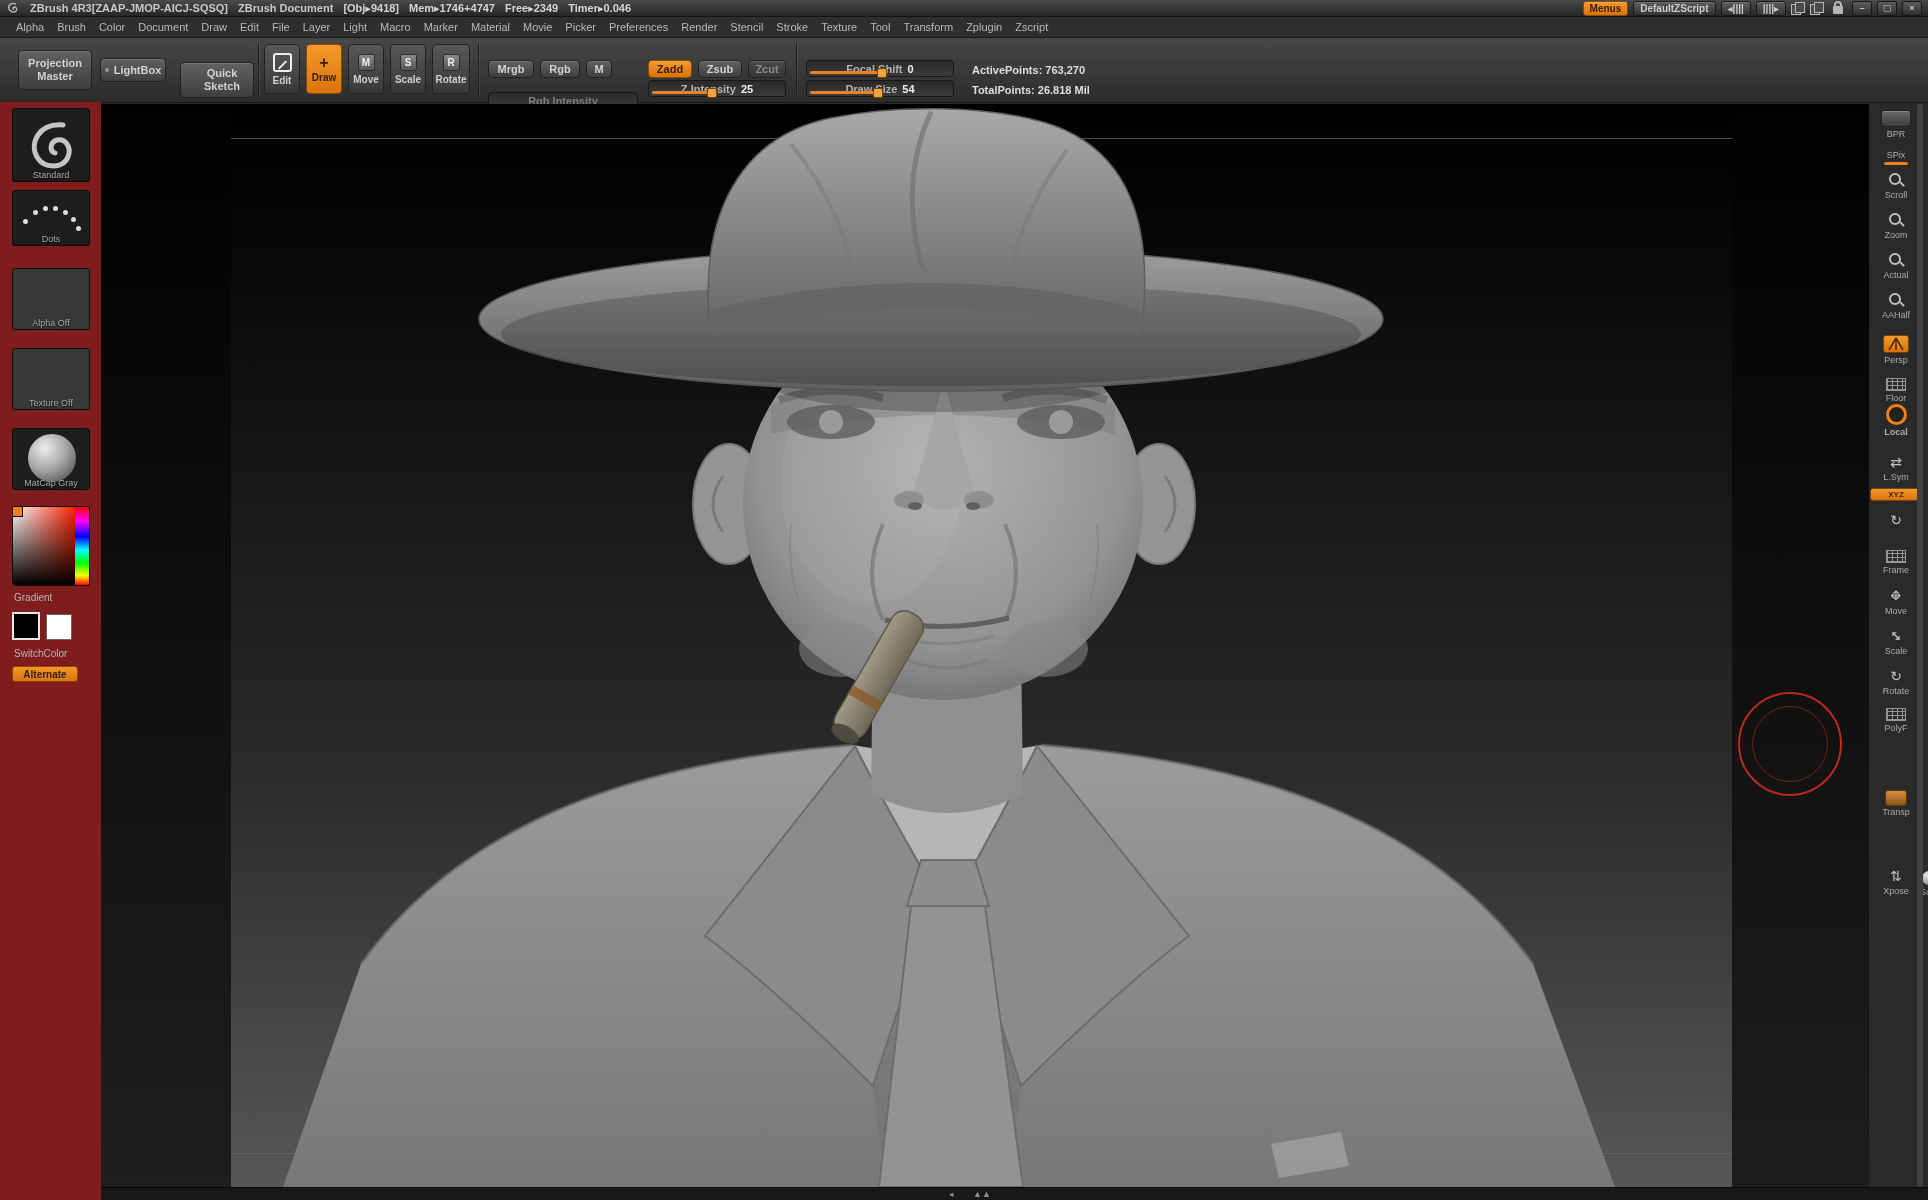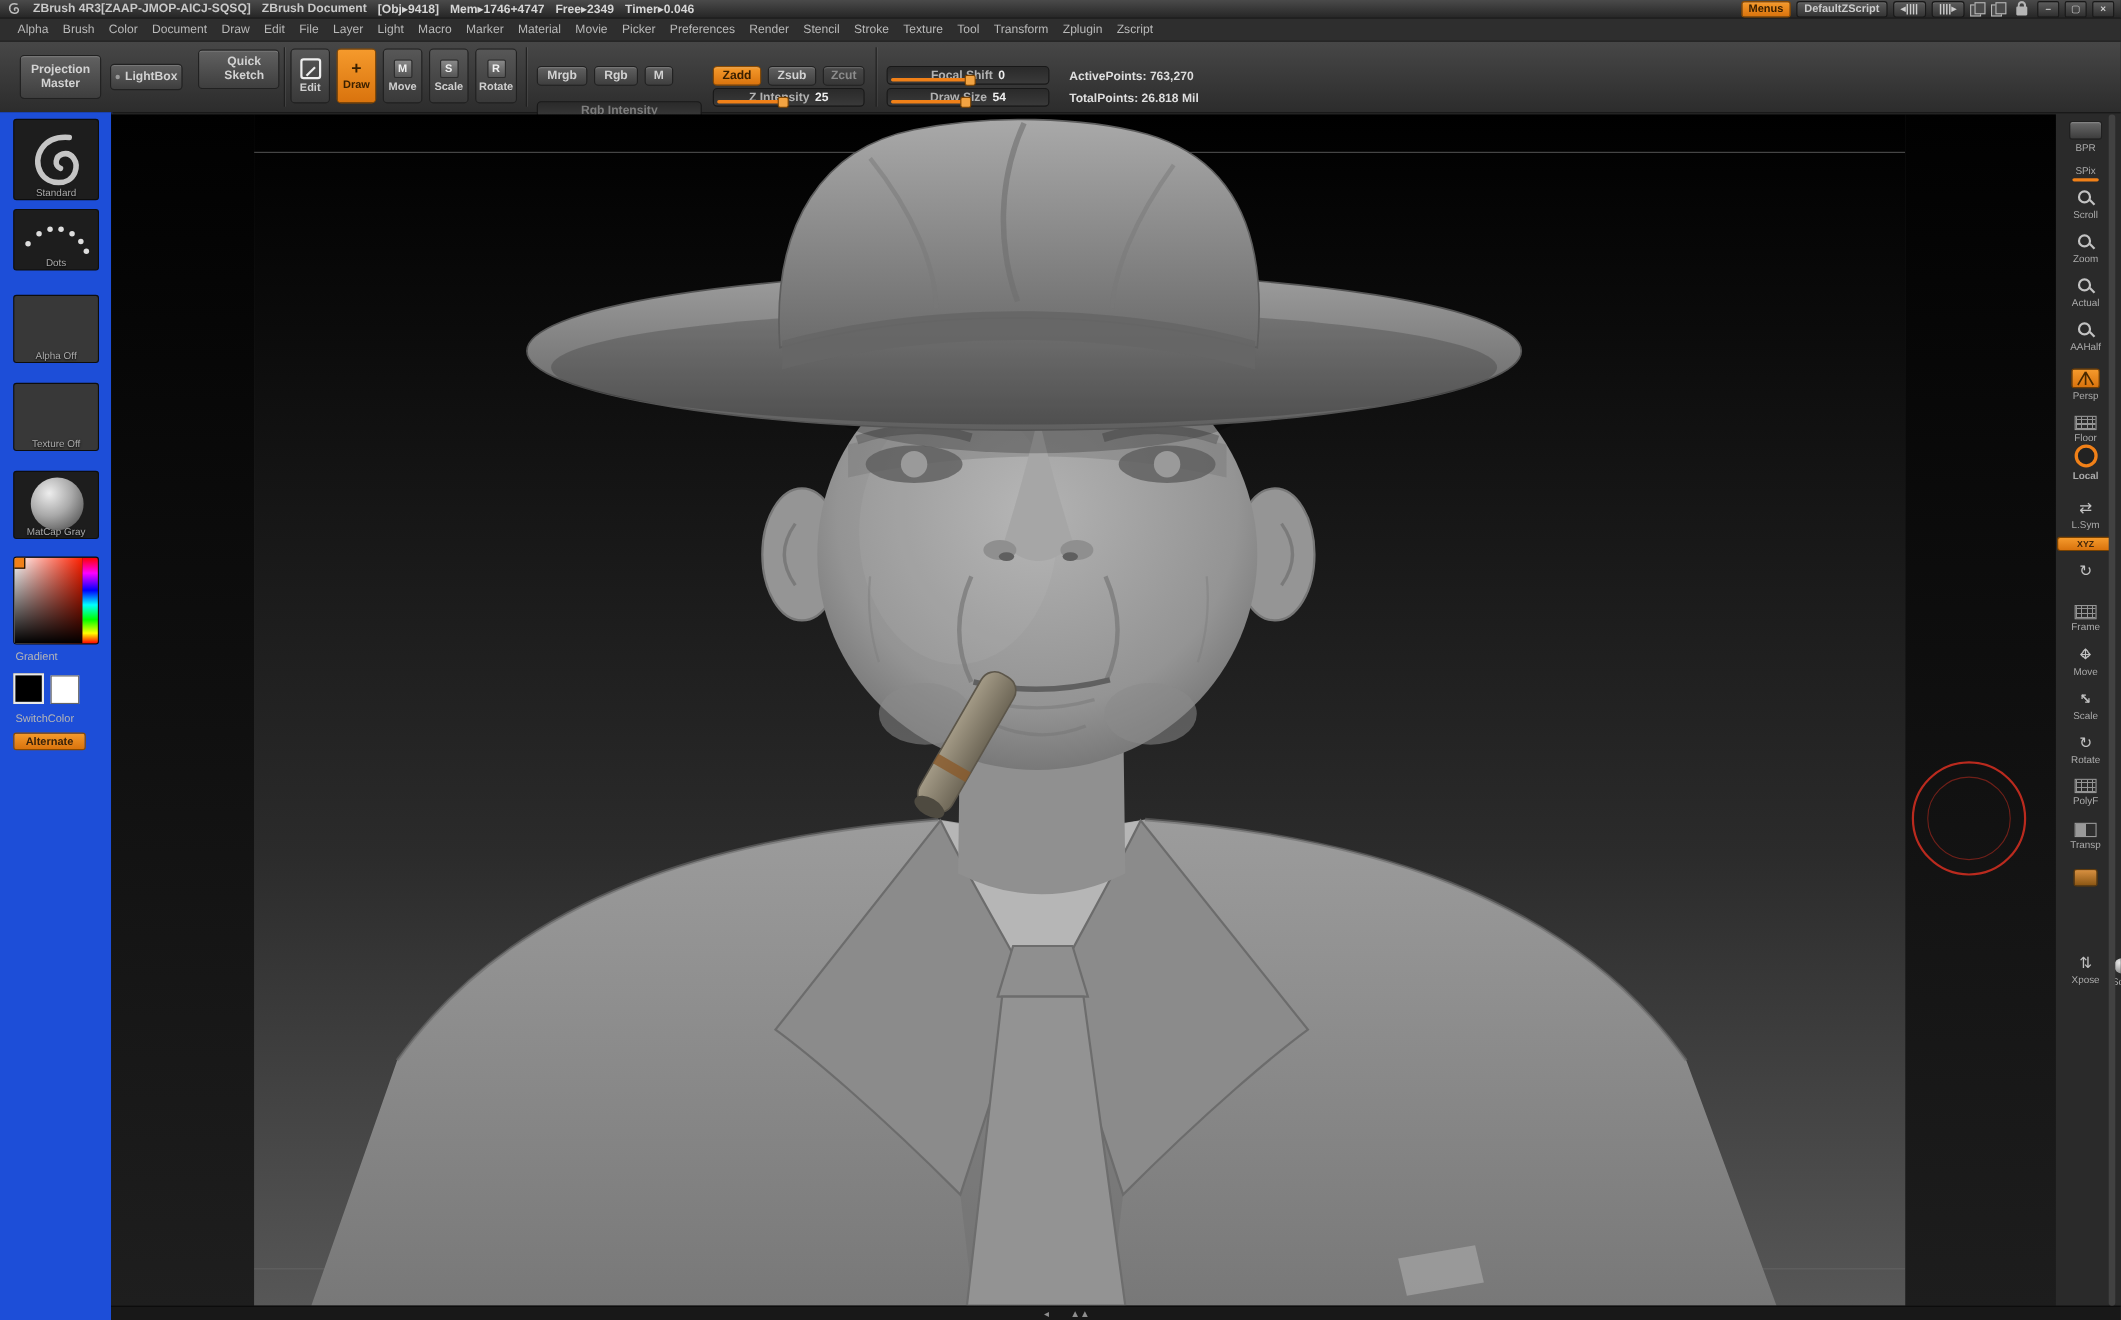--- a/index.html
+++ b/index.html
@@ -51,21 +51,21 @@
     color:#b2b2b2;font-size:11px;font-weight:bold;display:flex;align-items:center;justify-content:center;gap:5px;box-sizing:border-box;}
   .slider b{color:#efefef;}
   .slider.dim{color:#7d7d7d;}
   .slider .track{position:absolute;left:3px;bottom:2px;height:3px;background:#f08018;border-radius:2px;}
   .slider .track::after{content:"";position:absolute;right:-4px;top:-3px;width:8px;height:8px;background:#f2a342;
     border:1px solid #7a4200;border-radius:2px;}
   .vsep{position:absolute;top:5px;height:54px;width:1px;background:#1e1e1e;box-shadow:1px 0 0 rgba(255,255,255,.08);}
   .shelf-stat{position:absolute;font-size:11px;font-weight:bold;color:#dedede;}
 
   
-  #lefttray{position:absolute;left:0;top:102px;width:101px;height:1098px;background:#1d4ed8;border-right:1px solid #1f1f1f;}
+  #lefttray{position:absolute;left:0;top:102px;width:101px;height:1098px;background:#7f1d1d;border-right:1px solid #1f1f1f;}
   .ltitem{position:absolute;left:12px;width:78px;}
   .thumb{width:78px;background:#1d1d1d;border:1px solid #0d0d0d;border-radius:3px;position:relative;overflow:hidden;box-sizing:border-box;}
   .llbl{position:absolute;bottom:1px;left:0;right:0;font-size:9px;color:#ababab;text-align:center;text-shadow:0 1px 2px #000;}
   .dotsic{position:absolute;left:10px;top:28px;width:5px;height:5px;border-radius:50%;background:#ddd;
     box-shadow:10px -9px 0 #ddd,20px -13px 0 #ddd,30px -13px 0 #ddd,40px -9px 0 #ddd,48px -2px 0 #ddd,53px 7px 0 #ddd;}
   .sphere{position:absolute;left:15px;top:5px;width:48px;height:48px;border-radius:50%;
     background:radial-gradient(circle at 35% 30%,#ededed,#a9a9a9 45%,#4e4e4e 90%);}
   .pickermain{position:absolute;left:0;top:0;width:62px;height:78px;
     background:linear-gradient(rgba(0,0,0,0),#000),linear-gradient(90deg,#fff,#ff2000);}
   .pickerstrip{position:absolute;right:0;top:0;width:14px;height:78px;
@@ -170,21 +170,21 @@
   <span class="mi">Texture</span>
   <span class="mi">Tool</span>
   <span class="mi">Transform</span>
   <span class="mi">Zplugin</span>
   <span class="mi">Zscript</span>
 </div>
 
 <div id="shelf">
   <div class="btn" style="left:18px;top:12px;width:74px;height:40px;">Projection Master</div>
   <div class="btn dotmark" style="left:100px;top:20px;width:66px;height:24px;">LightBox</div>
-  <div class="btn" style="left:180px;top:7px;width:74px;height:36px;padding-left:10px;">Quick Sketch</div>
+  <div class="btn" style="left:180px;top:24px;width:74px;height:36px;padding-left:10px;">Quick Sketch</div>
 
   <div class="vsep" style="left:258px;"></div>
 
   <div class="tool" style="left:264px;top:6px;">
     <span class="editic"></span>
     <span>Edit</span>
   </div>
   <div class="tool orange" style="left:306px;top:6px;">
     <span class="drawic">+</span>
     <span>Draw</span>
@@ -455,21 +455,21 @@
   <div class="rlbl">Scale</div>
 </div>
 <div class="rbtn" style="top:668px;">
   <div class="rglyph">↻</div>
   <div class="rlbl">Rotate</div>
 </div>
 <div class="rbtn" style="top:708px;">
   <div class="gridic"></div>
   <div class="rlbl">PolyF</div>
 </div>
-<div class="rbtn" style="top:748px;">
+<div class="rbtn" style="top:792px;">
   <div class="transpic"></div>
   <div class="rlbl">Transp</div>
 </div>
 <div class="rbtn" style="top:790px;">
   <div class="ghostic"></div>
 </div>
 <div class="rbtn" style="top:871px;padding-left:33px;">
   <div class="soloic"></div>
   <div class="rlbl">Solo</div>
 </div>

